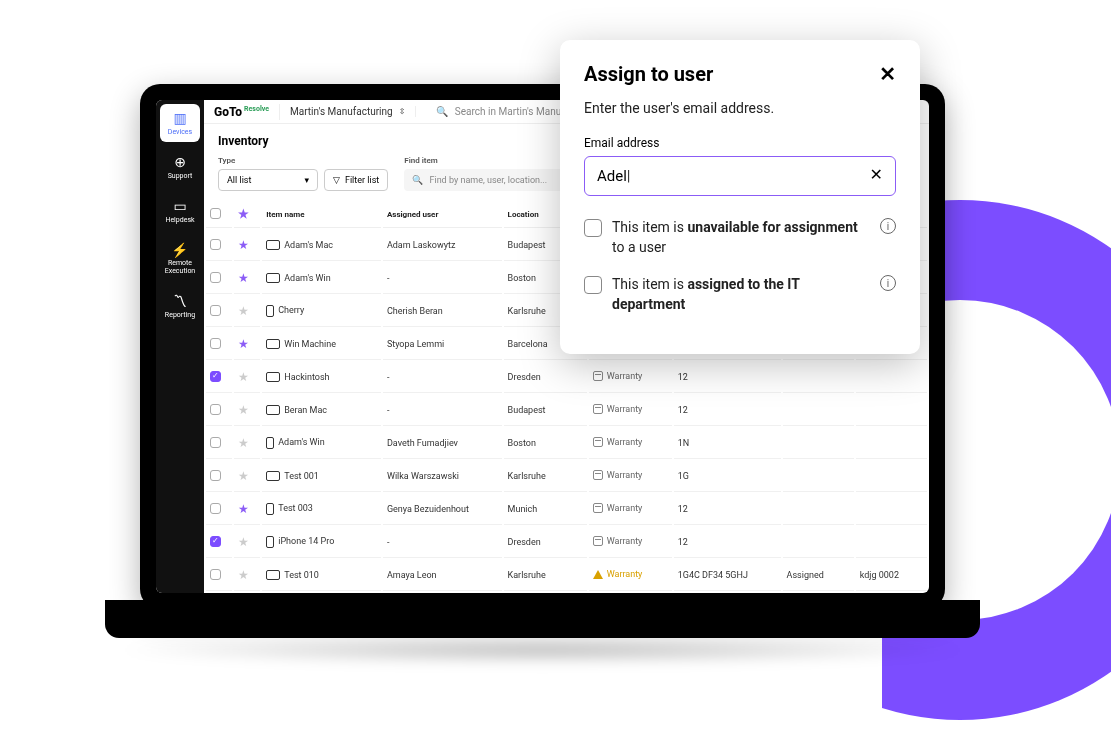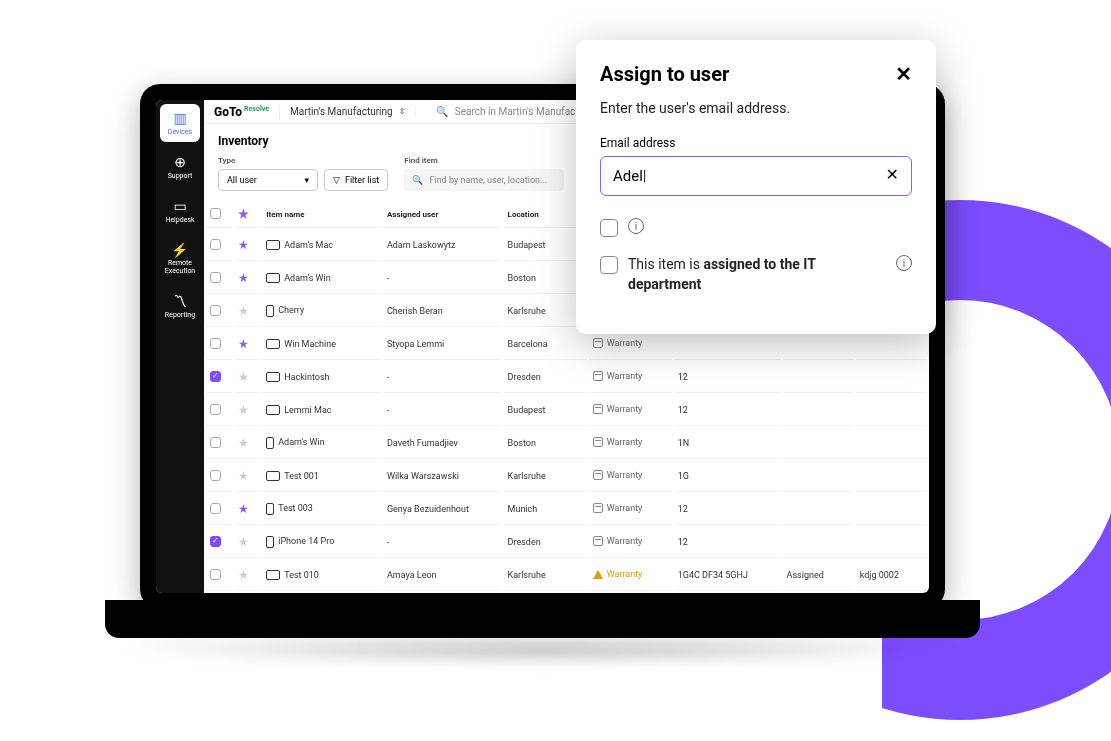--- a/index.html
+++ b/index.html
@@ -138,21 +138,21 @@
   .dev-icon { width:14px; height:10px; border:1px solid #333; display:inline-block; border-radius:2px; margin-right:4px; vertical-align:middle; }
   .dev-icon.phone { width:8px; height:12px; }
   .reminder { display:inline-flex; align-items:center; gap:4px; color:#666; }
   .reminder.warn { color:#d9a100; }
   .cal-icon { width:10px; height:10px; border:1px solid #888; border-radius:2px; display:inline-block; position:relative; }
   .cal-icon::before { content:""; position:absolute; left:1px; right:1px; top:2px; height:1px; background:#888; }
   .warn-icon { width:0;height:0; border-left:5px solid transparent; border-right:5px solid transparent; border-bottom:9px solid #d9a100; display:inline-block; position:relative; }
 
   .modal {
     position: absolute;
-    left: 576px; top: 40px;
+    left: 560px; top: 40px;
     width: 360px;
     background:#fff;
     border-radius: 10px;
     box-shadow: 0 10px 40px rgba(0,0,0,0.25);
     padding: 22px 24px;
     z-index: 20;
   }
   .modal-title { font-size: 20px; font-weight:700; margin-bottom:14px; display:flex; justify-content:space-between; align-items:center; }
   .modal-desc { font-size: 14px; color:#222; margin-bottom:20px; }
   .modal-label { font-size:12px; font-weight:400; margin-bottom:6px; display:block; }
@@ -222,21 +222,21 @@
         </div>
       </div>
 
       <div class="page-title">Inventory</div>
 
       <div class="filters">
         <div class="filter-col">
           <label>Type</label>
           <div style="display:flex;gap:6px;">
             <div class="select">
-              <span>All user</span>
+              <span>All list</span>
               <span>▾</span>
             </div>
             <div class="btn">
               <span>▽</span>
               <span>Filter list</span>
             </div>
           </div>
         </div>
         <div class="filter-col">
           <label>Find item</label>
@@ -322,21 +322,21 @@
                   <span class="cal-icon"></span>
                   <span>Warranty</span>
                 </span></td>
     <td>12</td>
     <td></td>
     <td></td>
   </tr>
             <tr>
     <td><span class="chk "></span></td>
     <td><span class="star ">★</span></td>
-    <td><span class="dev-icon "></span><span>Lemmi Mac</span></td>
+    <td><span class="dev-icon "></span><span>Beran Mac</span></td>
     <td>-</td>
     <td>Budapest</td>
     <td><span class="reminder">
                   <span class="cal-icon"></span>
                   <span>Warranty</span>
                 </span></td>
     <td>12</td>
     <td></td>
     <td></td>
   </tr>
@@ -422,20 +422,23 @@
     <span class="x-icon">✕</span>
   </div>
   <div class="modal-desc">Enter the user's email address.</div>
   <label class="modal-label">Email address</label>
   <div class="modal-input">
     <span><span>Adel</span><span class="cursor"></span></span>
     <span class="x-icon" style="font-size:16px">✕</span>
   </div>
   <div class="modal-check-row">
     <span class="box"></span>
+    <span class="txt">
+      <span>This item is </span><b>unavailable for assignment</b><span> to a user</span>
+    </span>
     <span class="info-icon">i</span>
   </div>
   <div class="modal-check-row">
     <span class="box"></span>
     <span class="txt">
       <span>This item is </span><b>assigned to the IT department</b><span></span>
     </span>
     <span class="info-icon">i</span>
   </div>
 </div>

